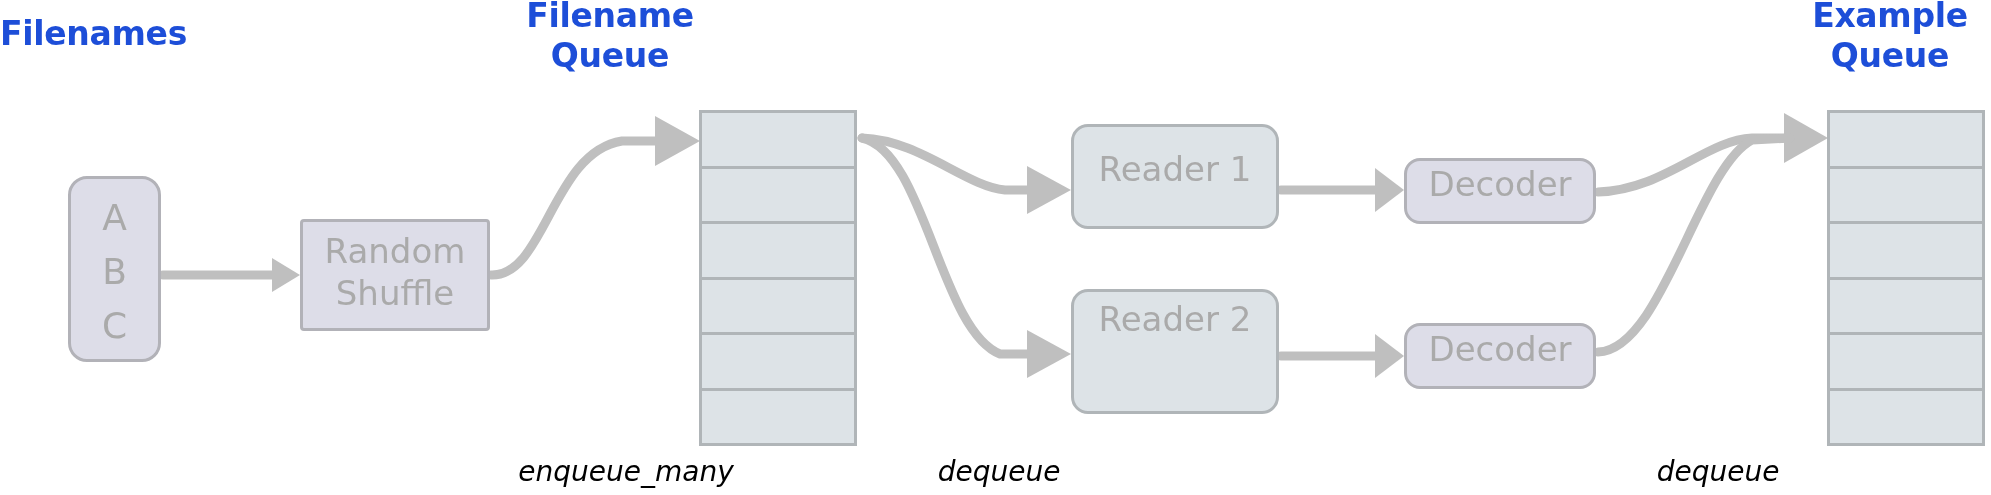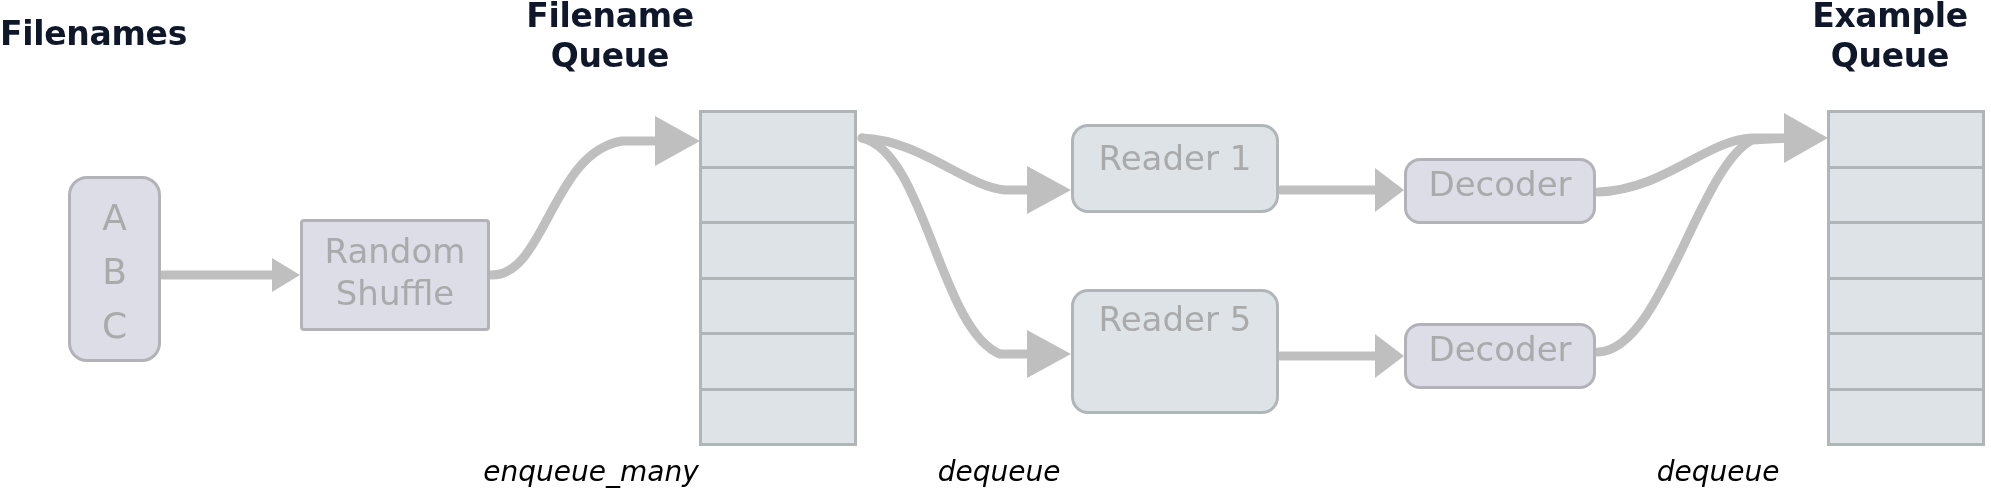--- a/index.html
+++ b/index.html
@@ -17,21 +17,21 @@
     height: 495px;
     background: #ffffff;
     overflow: hidden;
   }
   
   .section-title {
     position: absolute;
     font-weight: bold;
     font-size: 33px;
     line-height: 40px;
-    color: #0f172a;
+    color: #1d4ed8;
     white-space: pre-line;
     text-align: center;
     letter-spacing: -0.3px;
   }
   #title-filenames {
     left: 0px;
     top: 14px;
     text-align: left;
     width: 260px;
   }
@@ -83,23 +83,23 @@
     top: 219px;
     width: 190px;
     height: 112px;
     border-radius: 4px;
     padding-top: 8px;
   }
   #node-reader-1 {
     left: 1071px;
     top: 124px;
     width: 208px;
-    height: 89px;
+    height: 105px;
     border-radius: 17px;
-    padding-top: 10px;
+    padding-top: 21px;
   }
   #node-reader-2 {
     left: 1071px;
     top: 289px;
     width: 208px;
     height: 125px;
     border-radius: 17px;
     padding-top: 6px;
   }
   #node-decoder-1 {
@@ -143,21 +143,21 @@
   
   .edge-label {
     position: absolute;
     font-style: italic;
     font-size: 28px;
     color: #000000;
     text-align: center;
     white-space: nowrap;
     transform: translateX(-50%);
   }
-  #label-enqueue-many { left: 591px; top: 455px; }
+  #label-enqueue-many { left: 626px; top: 455px; }
   #label-dequeue      { left: 987px; top: 455px; margin-left: 12px; }
   #label-enqueue      { left: 1718px; top: 455px; }
   
   #arrow-layer {
     position: absolute;
     left: 0;
     top: 0;
     width: 1991px;
     height: 495px;
     pointer-events: none;
@@ -229,21 +229,21 @@
 
   <div class="node lavender" id="node-filenames-abc">A
 B
 C</div>
 
   <div class="node lavender" id="node-random-shuffle">Random
 Shuffle</div>
 
   <div class="node bluegray" id="node-reader-1">Reader 1</div>
 
-  <div class="node bluegray" id="node-reader-2">Reader 5</div>
+  <div class="node bluegray" id="node-reader-2">Reader 2</div>
 
   <div class="node lavender" id="node-decoder-1">Decoder</div>
 
   <div class="node lavender" id="node-decoder-2">Decoder</div>
 
   <div class="queue" id="queue-filename">
       <div class="cell"></div>
       <div class="cell"></div>
       <div class="cell"></div>
       <div class="cell"></div>

